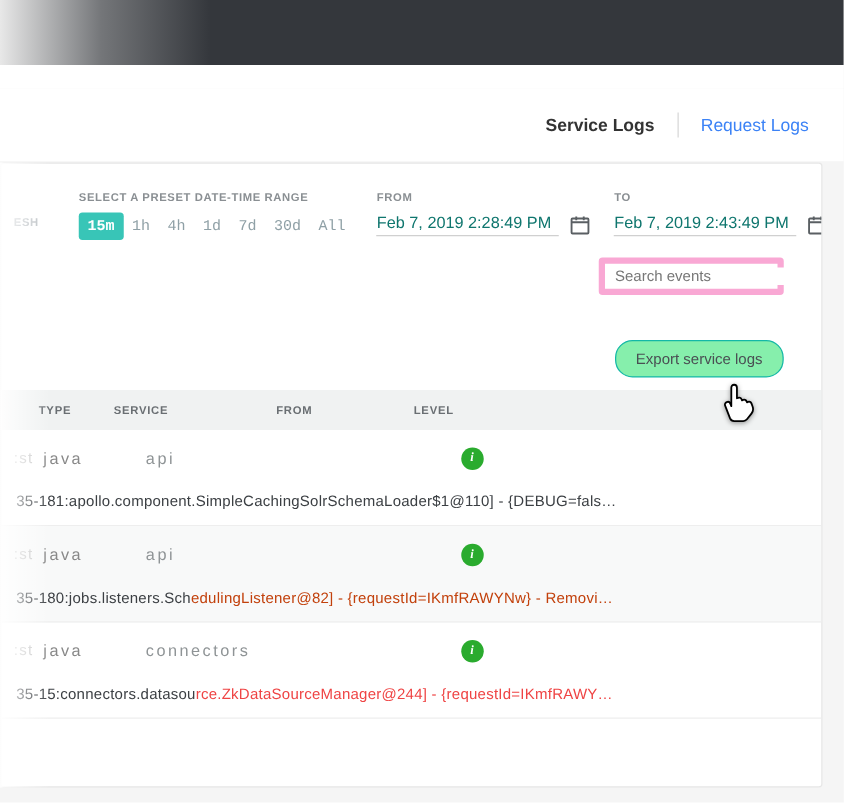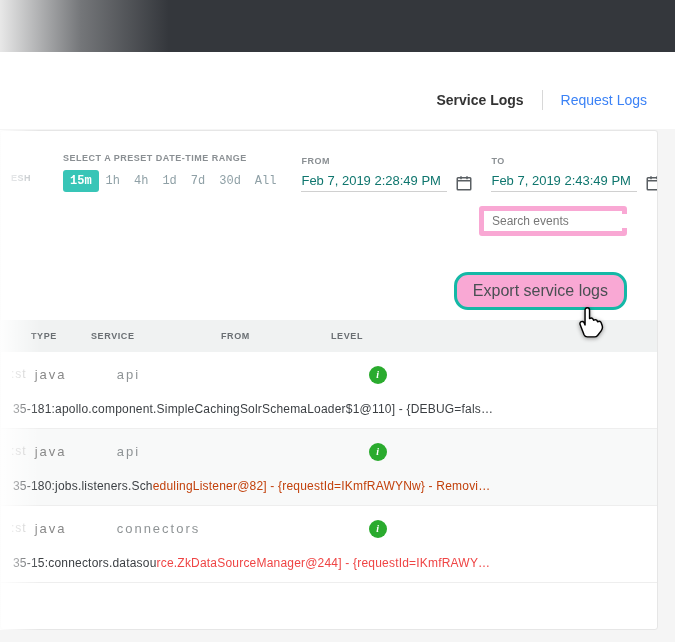--- a/index.html
+++ b/index.html
@@ -9,42 +9,42 @@
 
     .white-strip { height: 19px; background: #fff; }
 
     .tabs-area { height: 58px; background: #fff; display: flex; justify-content: flex-end; align-items: center; padding-right: 28px; gap: 18px; font-size: 14px; font-weight: 600; }
     .tab-active { color: #333; }
     .tab-divider { width: 1px; height: 20px; background: #d8d8d8; }
     .tab-inactive { color: #3b82f6; font-weight: 500; }
 
     .main-panel { position: absolute; left: 0; right: 17px; top: 130px; bottom: 12px; background: #fff; border: 1px solid #e6e6e6; border-radius: 3px; overflow: hidden; }
 
-    .filters-row { display: flex; align-items: flex-end; padding: 22px 18px 0 12px; gap: 18px; }
+    .filters-row { display: flex; align-items: flex-start; padding: 22px 18px 0 12px; gap: 18px; }
     .filter-col { display: flex; flex-direction: column; gap: 7px; }
     .filter-label { font-size: 9px; letter-spacing: 0.5px; color: #8a8f93; text-transform: uppercase; font-weight: 600; }
 
     .refresh-partial { color: #b8bdc1; font-size: 9px; letter-spacing: 0.5px; position: absolute; left: 10px; top: 42px; font-weight: 600; }
 
     .presets { display: flex; gap: 0; align-items: center; font-size: 12px; }
     .preset { padding: 4px 7px; color: #8fa0a6; cursor: pointer; border-radius: 3px; font-family: Liberation Mono, monospace; }
     .preset.active { background: #38c5b7; color: #fff; font-weight: 600; }
 
     .date-input { display: flex; align-items: center; gap: 8px; }
     .date-text { font-size: 13px; color: #0f766e; border-bottom: 1px solid #d0d0d0; padding-bottom: 3px; min-width: 146px; }
     .cal-icon { width: 18px; height: 18px; }
 
     .search-row { display: flex; justify-content: flex-end; padding: 14px 30px 0 0; }
     .search-box { display: flex; align-items: center; border: 5px solid #f9a8d4; border-radius: 3px; height: 30px; width: 148px; padding: 0 8px; }
     .search-input { border: none; outline: none; font-size: 12px; flex: 1; color: #333; }
     .search-input::placeholder { color: #777; }
     .search-icon { width: 16px; height: 16px; }
 
     .export-row { display: flex; justify-content: flex-end; padding: 36px 30px 0 0; position: relative; }
-    .export-btn { border: 3px solid #14b8a6; border-radius: 14px; background: #f9a8d4; padding: 7px 16px; font-size: 16px; color: #4a4f53; cursor: pointer; }
+    .export-btn { border: 1px solid #14b8a6; border-radius: 14px; background: #86efac; padding: 7px 16px; font-size: 12px; color: #4a4f53; cursor: pointer; }
     .pointer-cursor { position: absolute; right: 52px; top: 70px; width: 30px; height: 36px; pointer-events: none; filter: drop-shadow(0 1px 2px rgba(0,0,0,0.4)); }
 
     .table-area { margin-top: 10px; }
     .table-header { display: flex; background: #f0f2f2; height: 32px; align-items: center; font-size: 9px; font-weight: 700; color: #6a6f73; letter-spacing: 0.6px; }
     .col-type { width: 80px; padding-left: 30px; }
     .col-service { width: 130px; padding-left: 10px; }
     .col-tags { width: 110px; padding-left: 10px; }
     .col-level { width: 100px; padding-left: 10px; }
 
     .log-group { border-bottom: 1px solid #eee; }

